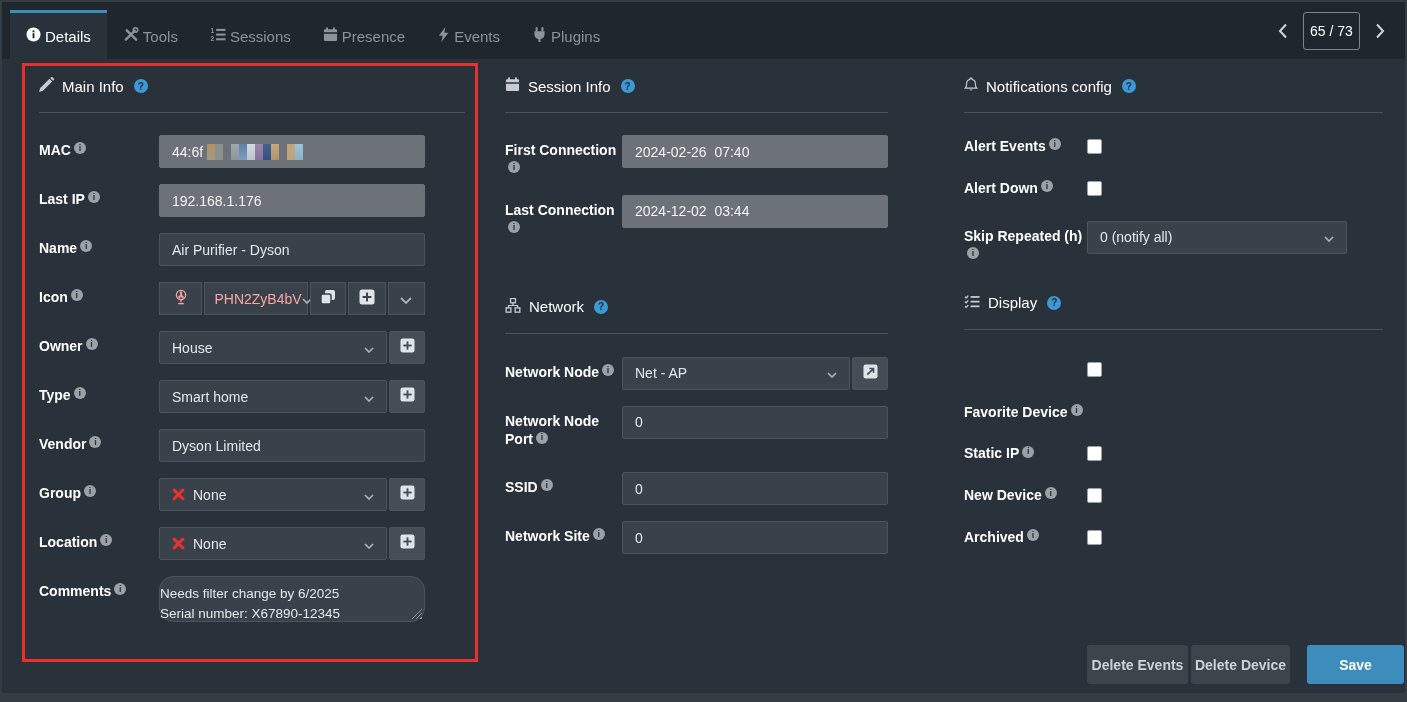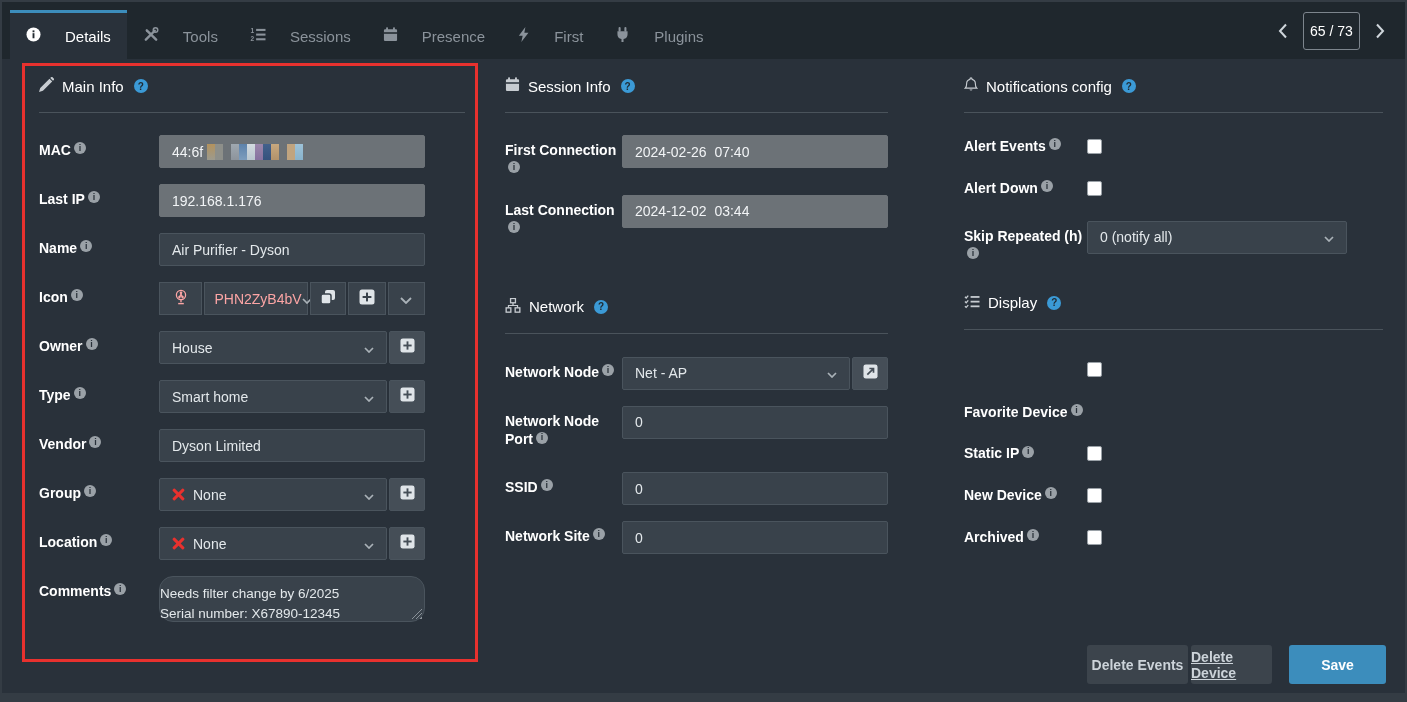--- a/index.html
+++ b/index.html
@@ -16,21 +16,21 @@
     --txt:#e3e8eb;
     --muted:#8b939b;
     --divider:#4a535b;
   }
   *{box-sizing:border-box;margin:0;padding:0;font-family:"Liberation Sans",sans-serif;}
   html,body{width:1407px;height:702px;background:var(--outer);overflow:hidden;}
   .panel{position:absolute;left:2px;top:2px;width:1403px;height:691px;background:var(--panel);}
   
   .topbar{position:absolute;left:0;top:0;width:100%;height:57px;background:var(--topbar);}
   .tabs{position:absolute;left:8px;top:0;display:flex;}
-  .tab{height:49px;margin-top:8px;display:flex;align-items:center;gap:24px;padding:0 16px;
+  .tab{height:49px;margin-top:8px;display:flex;align-items:center;gap:4px;padding:0 16px;
        color:var(--muted);font-size:15px;border-top:3px solid transparent;cursor:pointer;}
   .tab.active{background:var(--panel);color:#fff;border-top-color:var(--accent);}
   .tab svg{flex:0 0 auto;}
   .pager{position:absolute;right:10px;top:9px;display:flex;align-items:center;gap:5px;}
   .pg-btn{width:30px;height:39px;display:flex;align-items:center;justify-content:center;color:#cfd6db;cursor:pointer;}
   .pg-box{width:57px;height:38px;border:1px solid #7d858d;border-radius:3px;display:flex;align-items:center;justify-content:center;color:#fff;font-size:14px;}
   
   .col{position:absolute;top:61px;}
   .col1{left:20px;width:456px;height:599px;border:3px solid var(--red);padding:10px 10px 0 14px;}
   .col2{left:490px;width:396px;padding:13px 0 0 13px;}
@@ -104,21 +104,21 @@
   .col3 .sec2{margin-top:28px;}
   .col3 .rows.disp{padding-top:30px;}
   .w260{width:260px;}
   
   .footer{position:absolute;left:1085px;top:643px;display:flex;align-items:center;border-radius:19px;}
   .btn{height:39px;border-radius:3px;display:flex;align-items:center;justify-content:center;
        font-size:14px;font-weight:700;cursor:pointer;}
   .btn-dark{background:#3c444c;color:#ccd3d9;}
   .btn-save{background:var(--accent);color:#fff;}
   .b1{width:101px;}
-  .b2{width:81px;margin-left:3px;text-decoration:underline;}
+  .b2{width:99px;margin-left:3px;}
   .b3{width:97px;margin-left:17px;}
 </style>
 </head>
 <body>
 
 <div class="panel">
 
   <div class="topbar">
     <div class="tabs">
       <div class="tab active">
@@ -163,21 +163,21 @@
             </svg>
         </span>
         <span>Presence</span>
       </div>
       <div class="tab">
         <span>
           <svg width="13" height="15" viewBox="0 0 13 16">
               <path d="M8.5 0 L1.5 9.2 H5.6 L4.2 16 L11.8 6.2 H7.4 Z" fill="currentColor"></path>
             </svg>
         </span>
-        <span>First</span>
+        <span>Events</span>
       </div>
       <div class="tab">
         <span>
           <svg width="15" height="15" viewBox="0 0 16 16">
               <rect x="3.8" y="0" width="2.2" height="5" rx="1" fill="currentColor"></rect>
               <rect x="10" y="0" width="2.2" height="5" rx="1" fill="currentColor"></rect>
               <path d="M2.6 4.6 h10.8 v3 a5.4 5.4 0 0 1 -4.3 5.3 V16 H6.9 v-3.1 A5.4 5.4 0 0 1 2.6 7.6 Z" fill="currentColor"></path>
             </svg>
         </span>
         <span>Plugins</span>

